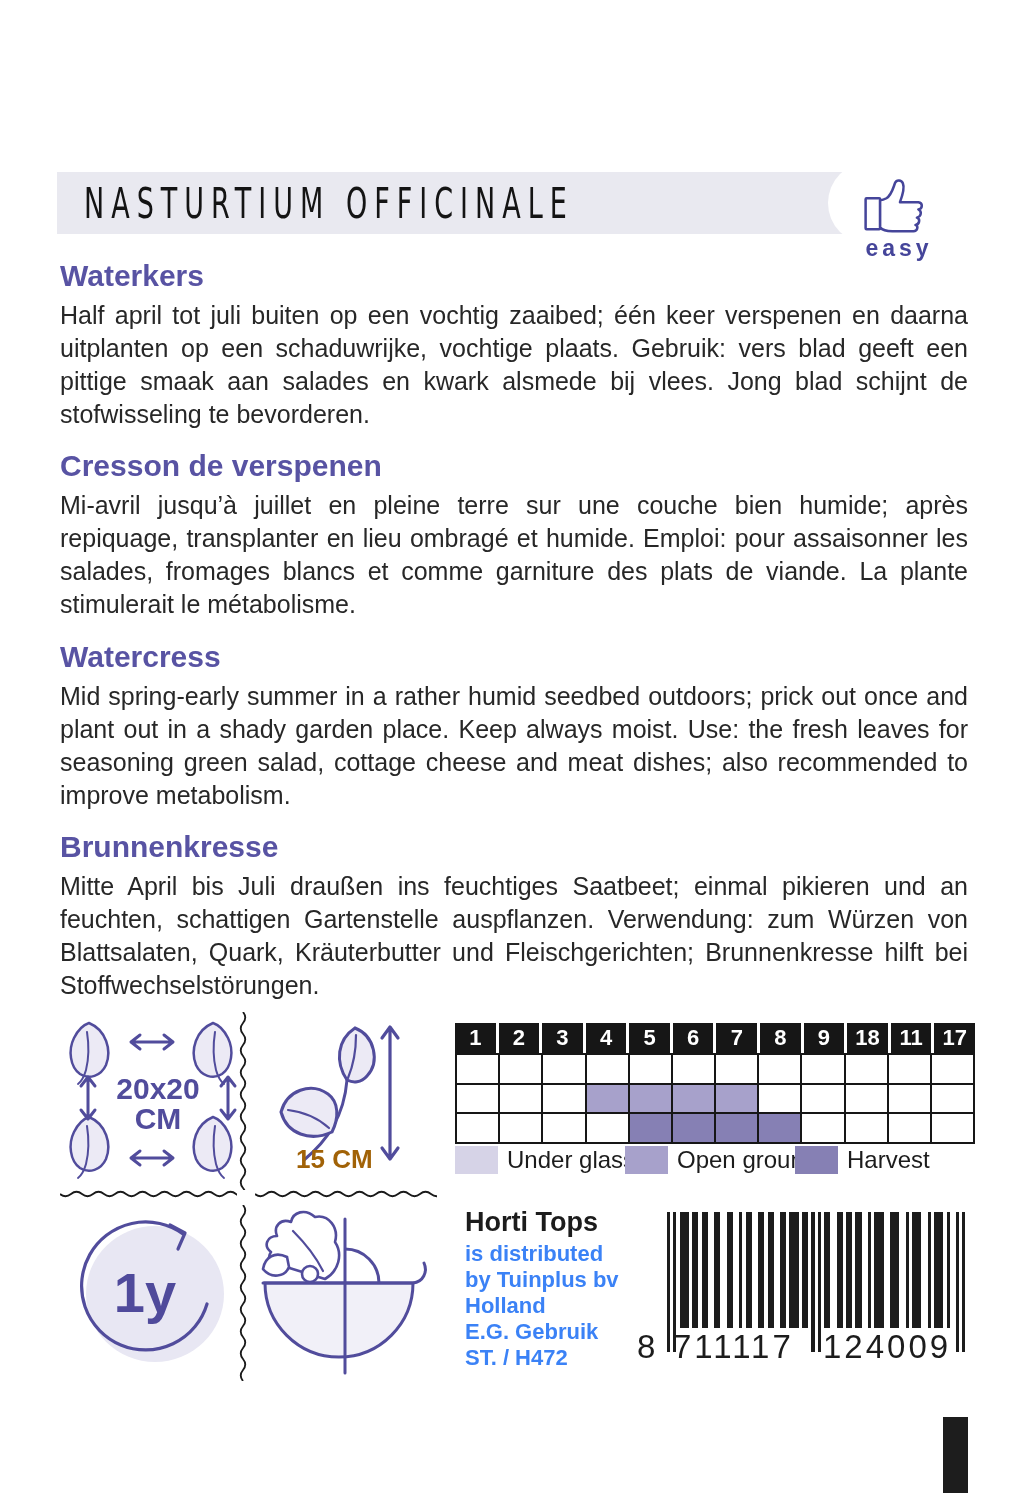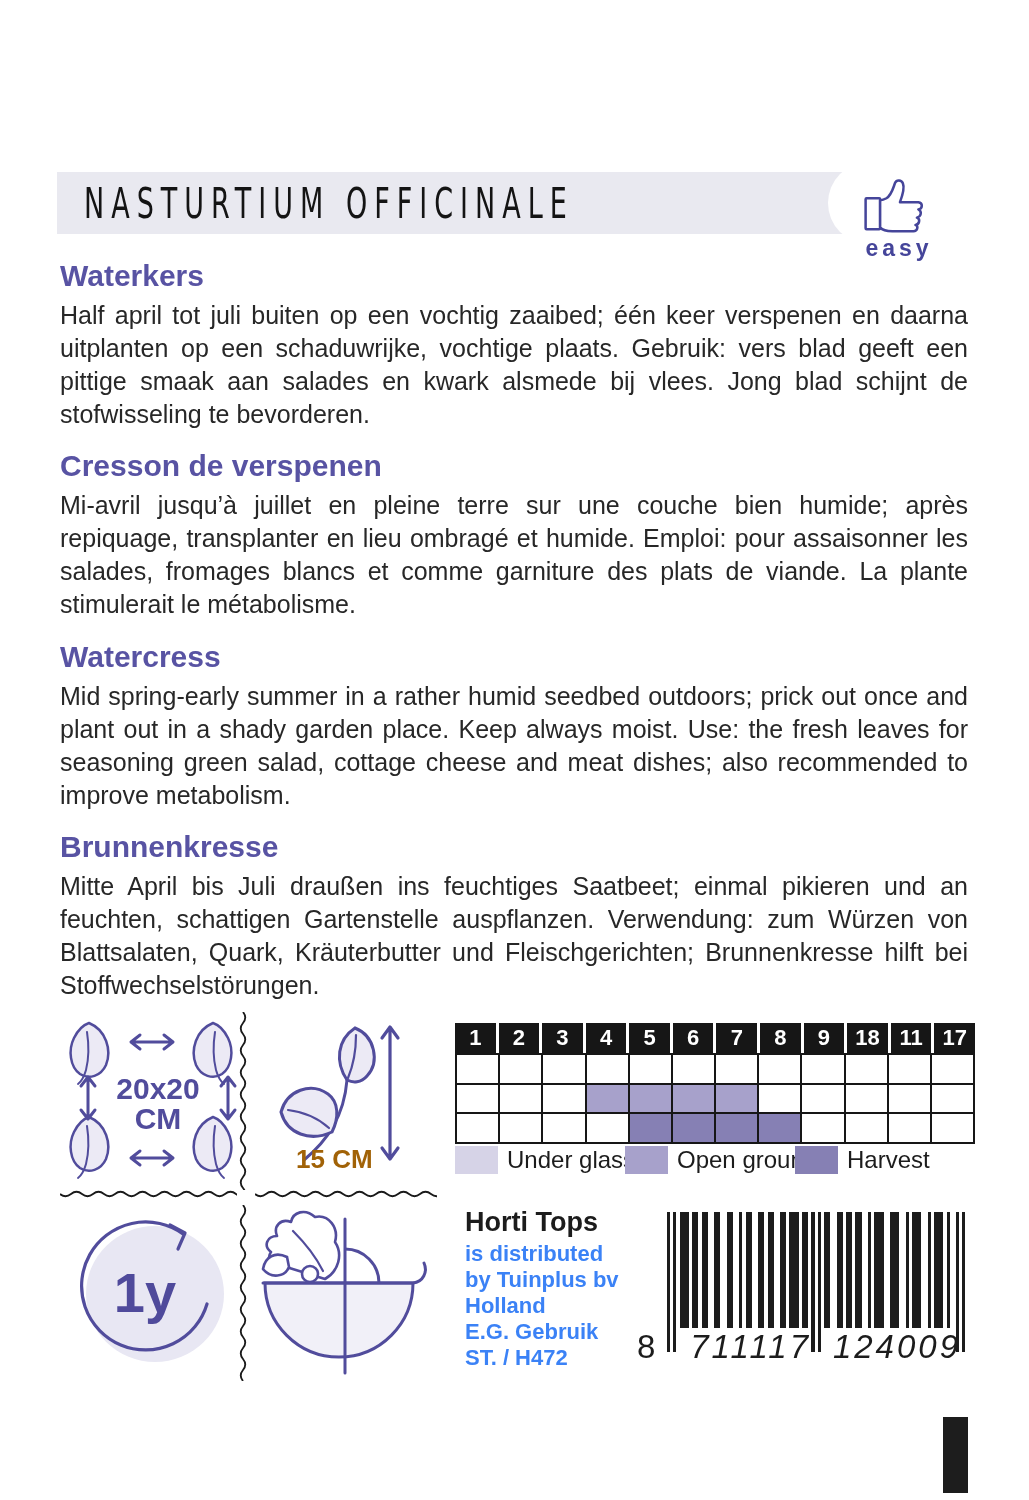--- a/index.html
+++ b/index.html
@@ -60,21 +60,21 @@
   .dist-brand{font-size:27px;font-weight:700;color:#1c1c1c;margin-bottom:3px;}
   .dist-line{font-size:22px;line-height:26px;color:#3b82f6;font-weight:bold;}
 
   
   .barcode{position:absolute;left:637px;top:1212px;width:340px;height:158px;}
   .barcode-bars{position:absolute;left:30px;top:0;width:300px;height:140px;display:flex;}
   .bc-mod{flex:0 0 3.15px;}
   .bc-black{background:#1c1c1c;}
   .bc-digit{position:absolute;font-size:33px;color:#1c1c1c;top:116px;}
   .bc-first{left:0px;}
-  .bc-grp{text-align:right;letter-spacing:3px;font-style:italic;}
+  .bc-grp{text-align:left;letter-spacing:3px;}
   .bc-left{left:36px;width:138px;}
   .bc-right{left:186px;width:138px;}
 
   .print-mark{position:absolute;left:943px;top:1417px;width:25px;height:76px;background:#1d1d1d;}
 </style>
 </head>
 <body>
 
 <div class="page">
 

